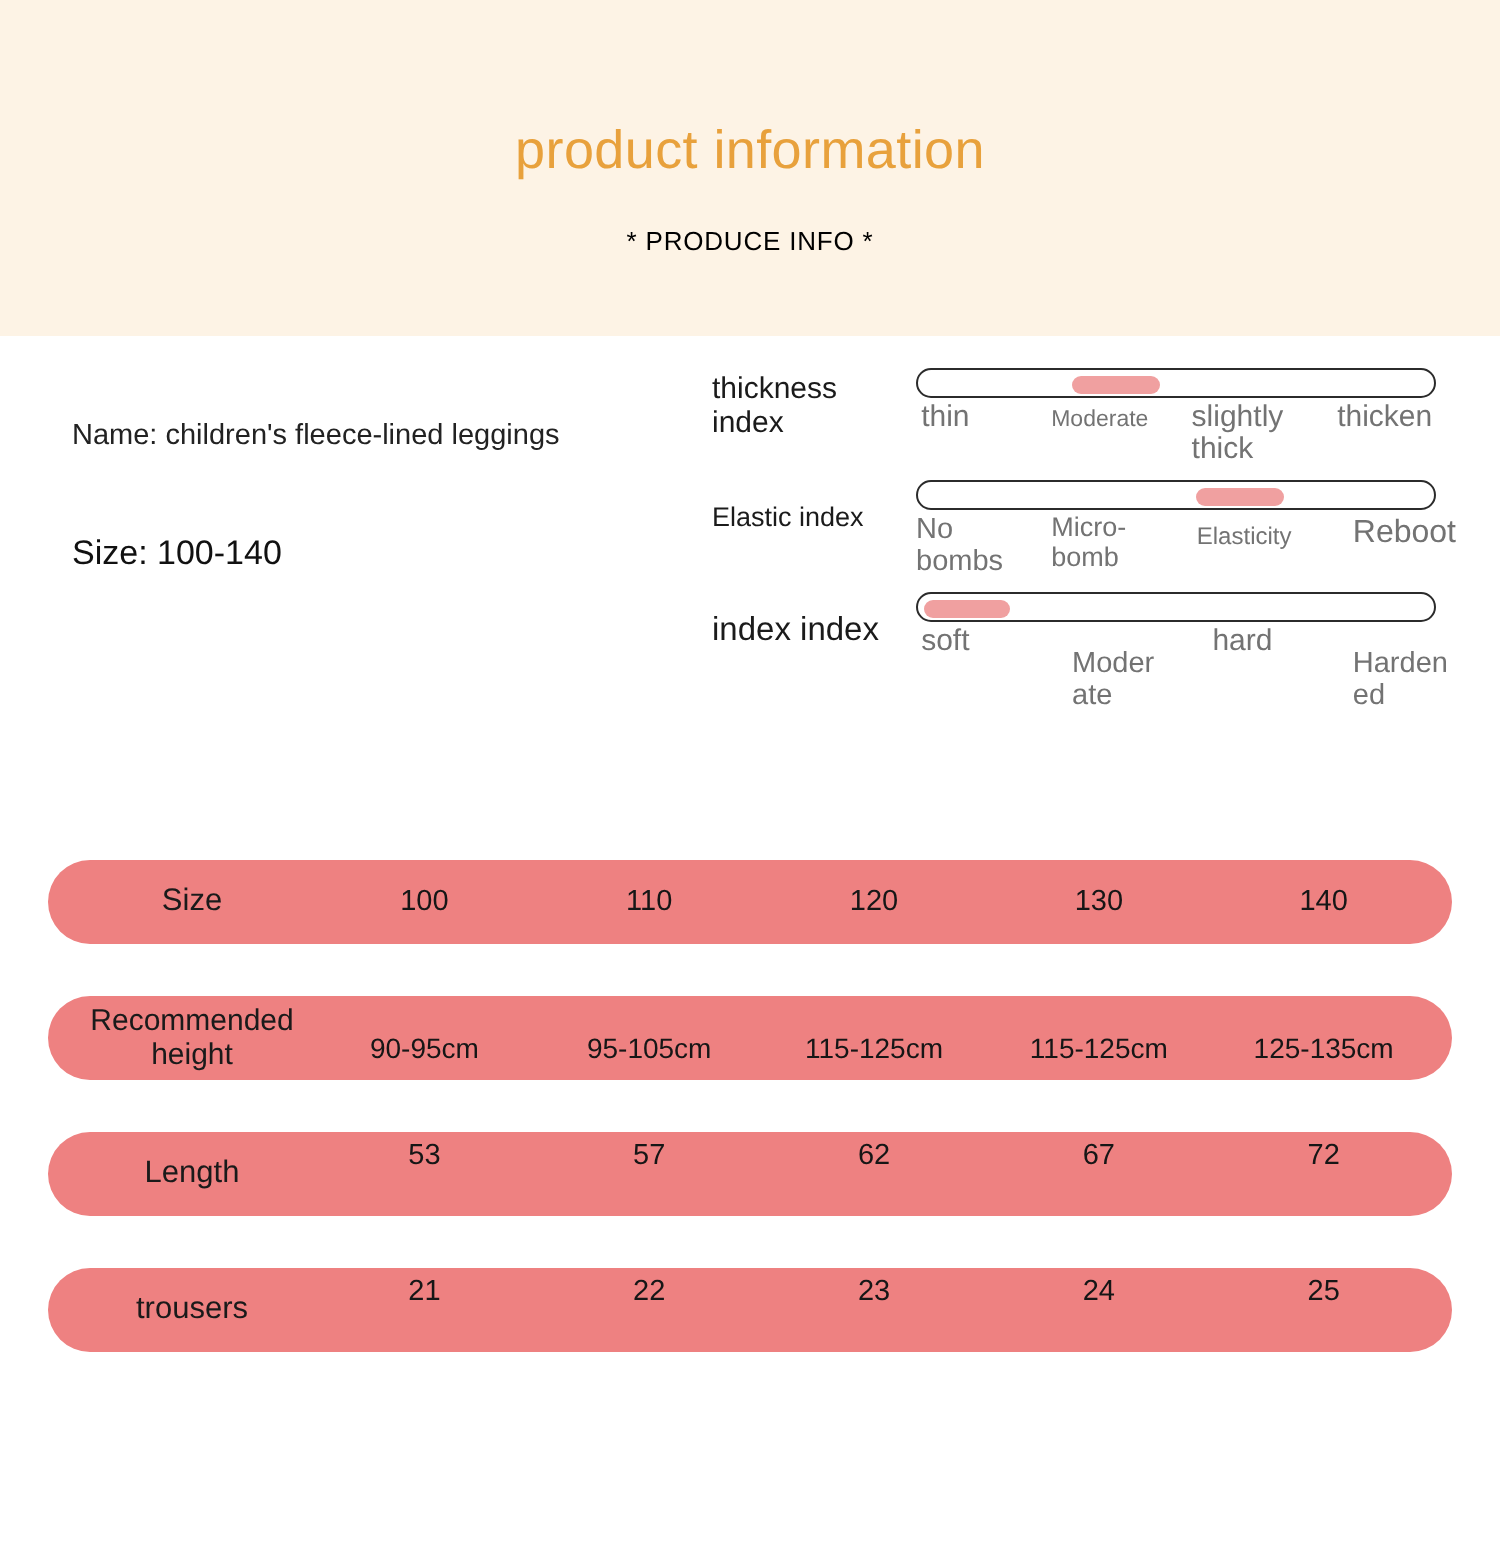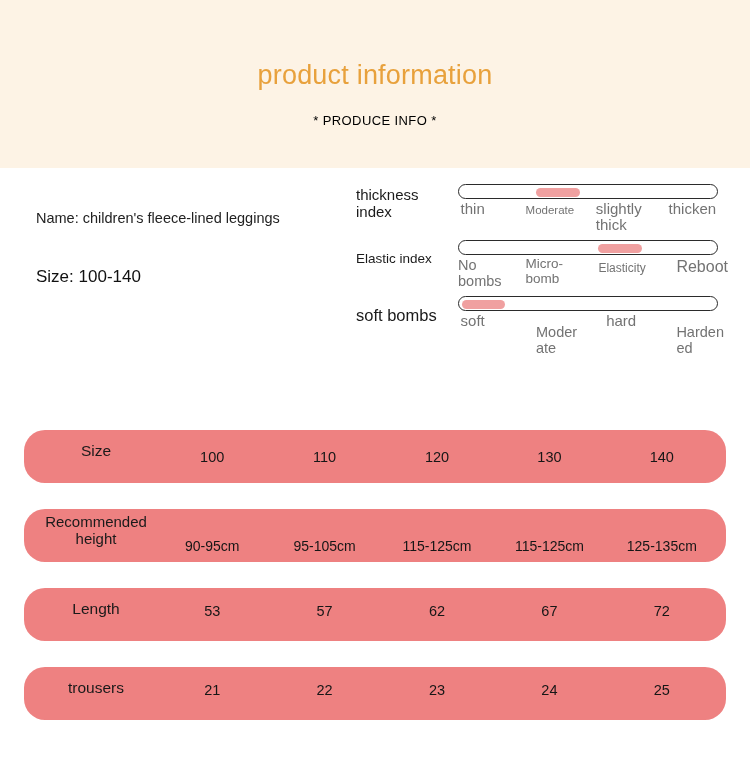--- a/index.html
+++ b/index.html
@@ -132,21 +132,21 @@
   }
 
   
   .table {
     position: relative;
     width: 750px;
     margin-top: 4px;
   }
   .bar {
     position: relative;
-    height: 53px;
+    height: 42px;
     margin: 1px 24px 26px 24px;
     background: #ee8181;
     border-radius: 21px;
   }
   .bar:last-child { margin-bottom: 0; }
 
   .bar-head {
     position: absolute;
     left: 0;
     width: 144px;
@@ -218,21 +218,21 @@
       <div class="scale">
           <div class="scale-item" style="left: 0%; top: 1px; font-size: 14.5px; width: 52px;">No bombs</div>
           <div class="scale-item" style="left: 26%; top: 0px; font-size: 13.5px; width: 50px;">Micro-bomb</div>
           <div class="scale-item" style="left: 54%; top: 5px; font-size: 12px; width: 62px;">Elasticity</div>
           <div class="scale-item" style="left: 84%; top: 1px; font-size: 16px; width: 64px;">Reboot</div>
         </div>
     </div>
   </div>
 
   <div class="index-row idx-soft">
-    <div class="index-label size-lg">soft bombs</div>
+    <div class="index-label size-lg">index index</div>
     <div class="track-wrap">
       <div class="track">
         <div class="track-fill" style="left: 1%; width: 17%;"></div>
       </div>
       <div class="scale">
           <div class="scale-item" style="left: 1%; top: 0px; font-size: 15px; width: 44px;">soft</div>
           <div class="scale-item" style="left: 30%; top: 12px; font-size: 14.5px; width: 44px;">Moderate</div>
           <div class="scale-item" style="left: 57%; top: 0px; font-size: 15px; width: 46px;">hard</div>
           <div class="scale-item" style="left: 84%; top: 12px; font-size: 14.5px; width: 52px;">Hardened</div>
         </div>

